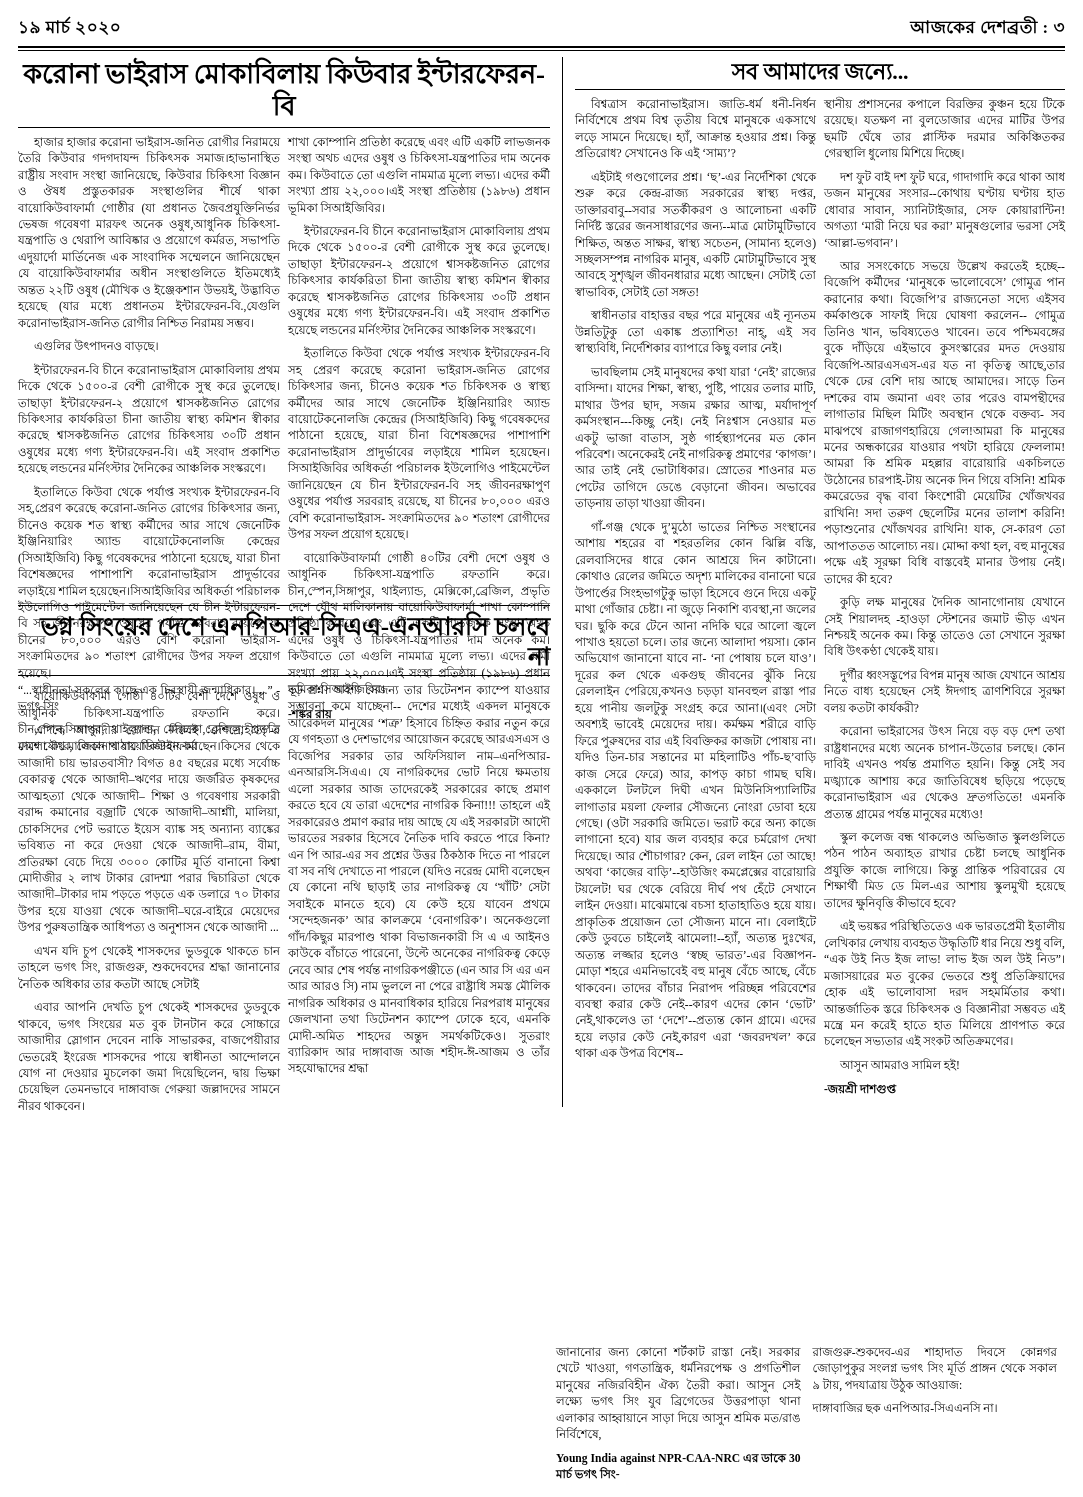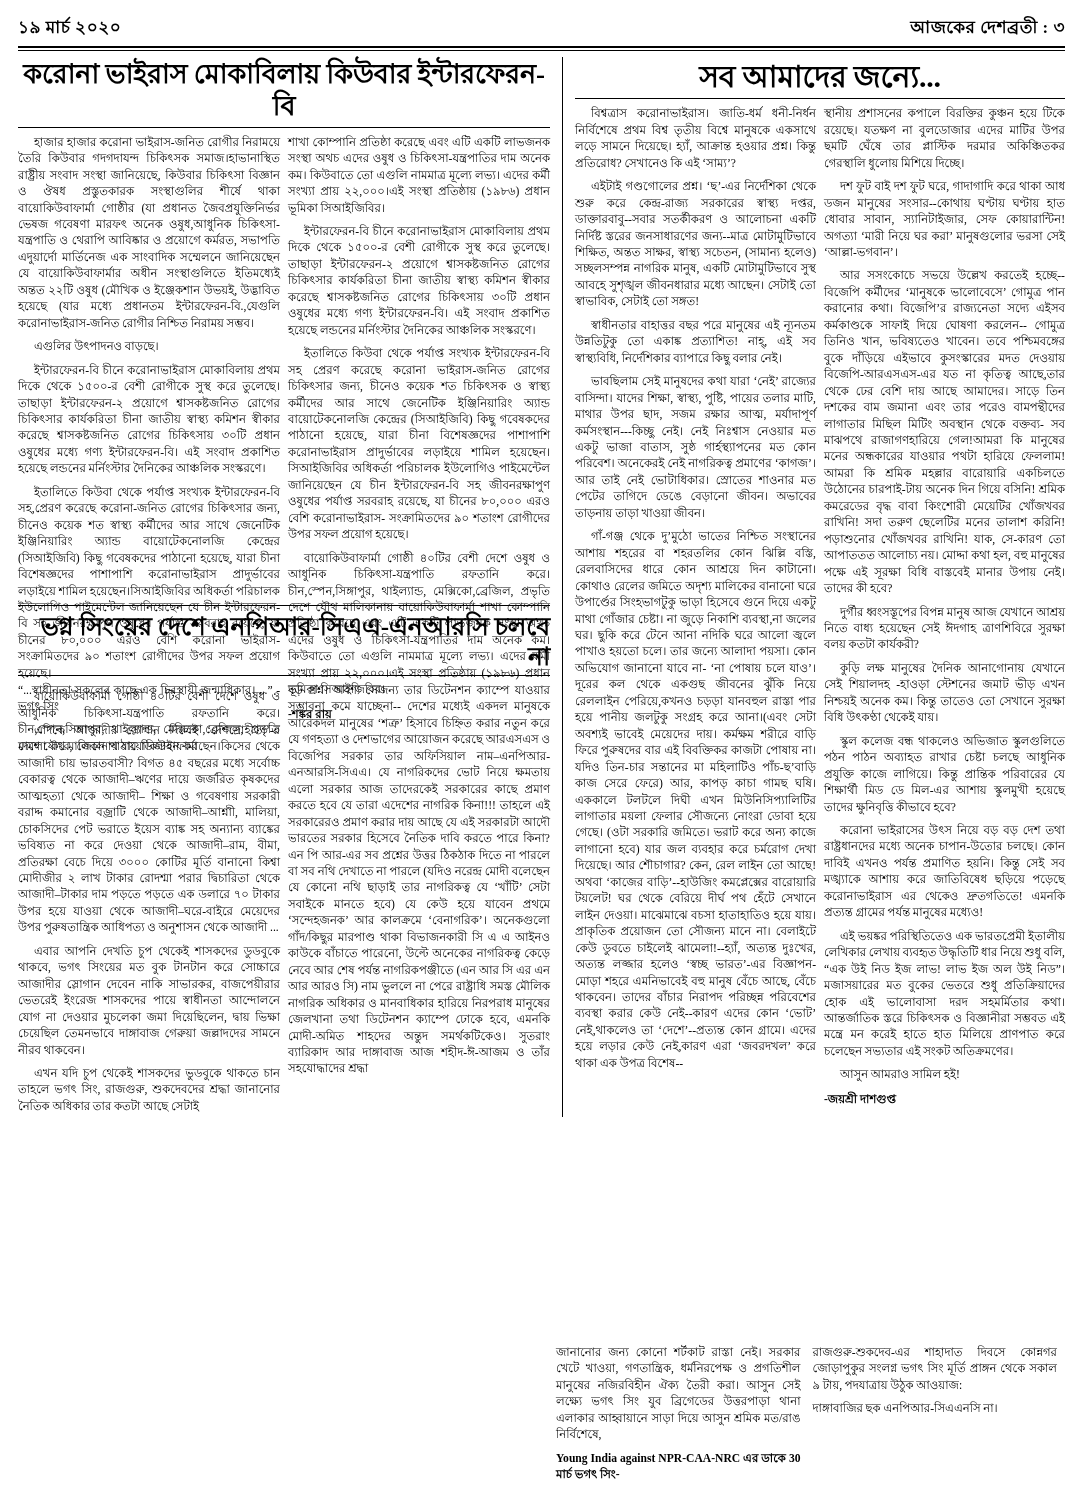--- a/index.html
+++ b/index.html
@@ -68,21 +68,21 @@
   
   .headline {
     font-size: 27px;
     font-weight: bold;
     text-align: center;
     line-height: 1.18;
     margin: 2px 0 4px 0;
     letter-spacing: -0.2px;
   }
   .headline.small { font-size: 25px; text-align: right; }
-  .headline.center-feature { font-size: 30px; }
+  .headline.center-feature { font-size: 22px; }
   .hl-rule {
     border-top: 1.6px solid #000;
     margin: 3px 0 7px 0;
   }
   
   .topzone { display: flex; gap: 10px; }
   .left-pack { width: 532px; flex: none; }
   .right-pack { flex: 1 1 auto; min-width: 0; }
   .sep-vert {
     width: 0;
@@ -142,42 +142,42 @@
           <p class="body indent">বিশ্বত্রাস করোনাভাইরাস। জাতি-ধর্ম ধনী-নির্ধন নির্বিশেষে প্রথম বিশ্ব তৃতীয় বিশ্বে মানুষকে একসাথে লড়ে সামনে দিয়েছে। হ্যাঁ, আক্রান্ত হওয়ার প্রশ্ন। কিন্তু প্রতিরোধ? সেখানেও কি এই ‘সাম্য’?</p>
           <p class="body indent">এইটাই গণ্ডগোলের প্রশ্ন। ‘ছ’-এর নির্দেশিকা থেকে শুরু করে কেন্দ্র-রাজ্য সরকারের স্বাস্থ্য দপ্তর, ডাক্তারবাবু--সবার সতর্কীকরণ ও আলোচনা একটি নির্দিষ্ট স্তরের জনসাধারণের জন্য--মাত্র মোটামুটিভাবে শিক্ষিত, অন্তত সাক্ষর, স্বাস্থ্য সচেতন, (সামান্য হলেও) সচ্ছলসম্পন্ন নাগরিক মানুষ, একটি মোটামুটিভাবে সুস্থ আবহে সুশৃঙ্খল জীবনধারার মধ্যে আছেন। সেটাই তো স্বাভাবিক, সেটাই তো সঙ্গত!</p>
           <p class="body indent">স্বাধীনতার বাহাত্তর বছর পরে মানুষের এই ন্যূনতম উন্নতিটুকু তো একাঙ্ক প্রত্যাশিত! নাহ্, এই সব স্বাস্থ্যবিধি, নির্দেশিকার ব্যাপারে কিছু বলার নেই।</p>
           <p class="body indent">ভাবছিলাম সেই মানুষদের কথা যারা ‘নেই’ রাজ্যের বাসিন্দা। যাদের শিক্ষা, স্বাস্থ্য, পুষ্টি, পায়ের তলার মাটি, মাথার উপর ছাদ, সজম রক্ষার আত্ম, মর্যাদাপূর্ণ কর্মসংস্থান---কিচ্ছু নেই। নেই নিঃশ্বাস নেওয়ার মত একটু ভাজা বাতাস, সুষ্ঠ গার্হস্থ্যাপনের মত কোন পরিবেশ। অনেকেরই নেই নাগরিকত্ব প্রমাণের ‘কাগজ’। আর তাই নেই ভোটাধিকার। স্রোতের শাওনার মত পেটের তাগিদে ডেঙে বেড়ানো জীবন। অভাবের তাড়নায় তাড়া খাওয়া জীবন।</p>
           <p class="body indent">গাঁ-গঞ্জ থেকে দু’মুঠো ভাতের নিশ্চিত সংস্থানের আশায় শহরের বা শহরতলির কোন ঝিল্লি বস্তি, রেলবাসিদের ধারে কোন আশ্রয়ে দিন কাটানো। কোথাও রেলের জমিতে অদৃশ্য মালিকের বানানো ঘরে উপার্ণ্ডের সিংহভাগটুকু ভাড়া হিসেবে গুনে দিয়ে একটু মাথা গোঁজার চেষ্টা। না জুড়ে নিকাশি ব্যবস্থা,না জলের ঘর। ছুকি করে টেনে আনা নদিকি ঘরে আলো জ্বলে পাখাও হয়তো চলে। তার জন্যে আলাদা পয়সা। কোন অভিযোগ জানানো যাবে না- ‘না পোষায় চলে যাও’। দূরের কল থেকে একগুছ জীবনের ঝুঁকি নিয়ে রেললাইন পেরিয়ে,কখনও চড়ড়া যানবহুল রাস্তা পার হয়ে পানীয় জলটুকু সংগ্রহ করে আনা।(এবং সেটা অবশ্যই ভাবেই মেয়েদের দায়। কর্মক্ষম শরীরে বাড়ি ফিরে পুরুষদের বার এই বিবক্তিকর কাজটা পোষায় না। যদিও তিন-চার সন্তানের মা মহিলাটিও পাঁচ-ছ’বাড়ি কাজ সেরে ফেরে) আর, কাপড় কাচা গামছ ঘষি। এককালে টলটলে দিঘী এখন মিউনিসিপ্যালিটির লাগাতার ময়লা ফেলার সৌজন্যে নোংরা ডোবা হয়ে গেছে। (ওটা সরকারি জমিতে। ভরাট করে অন্য কাজে লাগানো হবে) যার জল ব্যবহার করে চর্মরোগ দেখা দিয়েছে। আর শৌচাগার? কেন, রেল লাইন তো আছে! অথবা ‘কাজের বাড়ি’--হাউজিং কমপ্লেক্সের বারোয়ারি টয়লেট! ঘর থেকে বেরিয়ে দীর্ঘ পথ হেঁটে সেখানে লাইন দেওয়া। মাঝেমাঝে বচসা হাতাহাতিও হয়ে যায়। প্রাকৃতিক প্রয়োজন তো সৌজন্য মানে না। বেলাইটে কেউ ডুবতে চাইলেই ঝামেলা!--হ্যাঁ, অত্যন্ত দুঃখের, অত্যন্ত লজ্জার হলেও ‘স্বচ্ছ ভারত’-এর বিজ্ঞাপন-মোড়া শহরে এমনিভাবেই বহু মানুষ বেঁচে আছে, বেঁচে থাকবেন। তাদের বাঁচার নিরাপদ পরিচ্ছন্ন পরিবেশের ব্যবস্থা করার কেউ নেই--কারণ এদের কোন ‘ভোট’ নেই,থাকলেও তা ‘দেশে’--প্রত্যন্ত কোন গ্রামে। এদের হয়ে লড়ার কেউ নেই,কারণ এরা ‘জবরদখল’ করে থাকা এক উপত্র বিশেষ--</p>
         </div>
         <div class="col">
           <p class="body">স্থানীয় প্রশাসনের কপালে বিরক্তির কুঞ্চন হয়ে টিকে রয়েছে। যতক্ষণ না বুলডোজার এদের মাটির উপর ছমটি ঘেঁষে তার প্লাস্টিক দরমার অকিঞ্চিতকর গেরস্থালি ধুলোয় মিশিয়ে দিচ্ছে।</p>
           <p class="body indent">দশ ফুট বাই দশ ফুট ঘরে, গাদাগাদি করে থাকা আধ ডজন মানুষের সংসার--কোথায় ঘণ্টায় ঘণ্টায় হাত ধোবার সাবান, স্যানিটাইজার, সেফ কোয়ারান্টিন! অগত্যা ‘মারী নিয়ে ঘর করা’ মানুষগুলোর ভরসা সেই ‘আল্লা-ভগবান’।</p>
           <p class="body indent">আর সসংকোচে সভয়ে উল্লেখ করতেই হচ্ছে--বিজেপি কর্মীদের ‘মানুষকে ভালোবেসে’ গোমুত্র পান করানোর কথা। বিজেপি’র রাজ্যনেতা সদ্যে এইসব কর্মকাণ্ডকে সাফাই দিয়ে ঘোষণা করলেন-- গোমুত্র তিনিও খান, ভবিষ্যতেও খাবেন। তবে পশ্চিমবঙ্গের বুকে দাঁড়িয়ে এইভাবে কুসংস্কারের মদত দেওয়ায় বিজেপি-আরএসএস-এর যত না কৃতিত্ব আছে,তার থেকে ঢের বেশি দায় আছে আমাদের। সাড়ে তিন দশকের বাম জমানা এবং তার পরেও বামপন্থীদের লাগাতার মিছিল মিটিং অবস্থান থেকে বক্তব্য- সব মাঝপথে রাজাগণহারিয়ে গেল!আমরা কি মানুষের মনের অন্ধকারের যাওয়ার পথটা হারিয়ে ফেললাম! আমরা কি শ্রমিক মহল্লার বারোয়ারি একচিলতে উঠোনের চারপাই-টায় অনেক দিন গিয়ে বসিনি! শ্রমিক কমরেডের বৃদ্ধ বাবা কিংশোরী মেয়েটির খোঁজখবর রাখিনি! সদা তরুণ ছেলেটির মনের তালাশ করিনি! পড়াশুনোর খোঁজখবর রাখিনি! যাক, সে-কারণ তো আপাততত আলোচ্য নয়। মোদ্দা কথা হল, বহু মানুষের পক্ষে এই সূরক্ষা বিধি বাস্তবেই মানার উপায় নেই। তাদের কী হবে?</p>
+          <p class="body indent">কুড়ি লক্ষ মানুষের দৈনিক আনাগোনায় যেখানে সেই শিয়ালদহ -হাওড়া স্টেশনের জমাট ভীড় এখন নিশ্চয়ই অনেক কম। কিন্তু তাতেও তো সেখানে সুরক্ষা বিধি উৎকণ্ঠা থেকেই যায়।</p>
           <p class="body indent">দুর্গীর ধ্বংসস্তূপের বিপন্ন মানুষ আজ যেখানে আশ্রয় নিতে বাধ্য হয়েছেন সেই ঈদগাহ ত্রাণশিবিরে সুরক্ষা বলয় কতটা কার্যকরী?</p>
-          <p class="body indent">কুড়ি লক্ষ মানুষের দৈনিক আনাগোনায় যেখানে সেই শিয়ালদহ -হাওড়া স্টেশনের জমাট ভীড় এখন নিশ্চয়ই অনেক কম। কিন্তু তাতেও তো সেখানে সুরক্ষা বিধি উৎকণ্ঠা থেকেই যায়।</p>
+          <p class="body indent">করোনা ভাইরাসের উৎস নিয়ে বড় বড় দেশ তথা রাষ্ট্রধানদের মধ্যে অনেক চাপান-উতোর চলছে। কোন দাবিই এখনও পর্যন্ত প্রমাণিত হয়নি। কিন্তু সেই সব মঙ্খ্যাকে আশায় করে জাতিবিষেধ ছড়িয়ে পড়েছে করোনাভাইরাস এর থেকেও দ্রুতগতিতে! এমনকি প্রত্যন্ত গ্রামের পর্যন্ত মানুষের মধ্যেও!</p>
           <p class="body indent">স্কুল কলেজ বন্ধ থাকলেও অভিজাত স্কুলগুলিতে পঠন পাঠন অব্যাহত রাখার চেষ্টা চলছে আধুনিক প্রযুক্তি কাজে লাগিয়ে। কিন্তু প্রান্তিক পরিবারের যে শিক্ষার্থী মিড ডে মিল-এর আশায় স্কুলমুখী হয়েছে তাদের ক্ষুনিবৃত্তি কীভাবে হবে?</p>
-          <p class="body indent">করোনা ভাইরাসের উৎস নিয়ে বড় বড় দেশ তথা রাষ্ট্রধানদের মধ্যে অনেক চাপান-উতোর চলছে। কোন দাবিই এখনও পর্যন্ত প্রমাণিত হয়নি। কিন্তু সেই সব মঙ্খ্যাকে আশায় করে জাতিবিষেধ ছড়িয়ে পড়েছে করোনাভাইরাস এর থেকেও দ্রুতগতিতে! এমনকি প্রত্যন্ত গ্রামের পর্যন্ত মানুষের মধ্যেও!</p>
           <p class="body indent">এই ভয়ঙ্কর পরিস্থিতিতেও এক ভারতপ্রেমী ইতালীয় লেখিকার লেখায় ব্যবহৃত উদ্ধৃতিটি ধার নিয়ে শুধু বলি, “এক উই নিড ইজ লাভ! লাভ ইজ অল উই নিড”। মজাসয়ারের মত বুকের ভেতরে শুধু প্রতিক্রিয়াদের হোক এই ভালোবাসা দরদ সহমর্মিতার কথা। আন্তর্জাতিক স্তরে চিকিৎসক ও বিজ্ঞানীরা সম্ভবত এই মন্ত্রে মন করেই হাতে হাত মিলিয়ে প্রাণপাত করে চলেছেন সভ্যতার এই সংকট অতিক্রমণের।</p>
           <p class="body indent">আসুন আমরাও সামিল হই!</p>
           <p class="sign">-জয়শ্রী দাশগুপ্ত</p>
         </div>
       </div>
     </div>
   </div>
 
   <div class="lower-left" style="position:absolute; left:18px; top:595px; width:532px;">
     <div class="big-rule"></div>
     <div class="headline small">ভগ্ন সিংয়ের দেশে এনপিআর-সিএএ-এনআরসি চলবে না</div>
     <div class="hl-rule"></div>
     <div class="cols">
       <div class="col">
         <p class="body">“...স্বাধীনতা সকলের কাছে এক চিরস্থায়ী জন্মাধিকার। ...” - ভগৎ সিং</p>
         <p class="body indent">এদিকে আজাদীর স্লোগান দিলেই ‘দেশদ্রোহীতা’-র মামলা করে, জেলে পাঠায় ডিজাইন করছেন।কিসের থেকে আজাদী চায় ভারতবাসী? বিগত ৪৫ বছরের মধ্যে সর্বোচ্চ বেকারত্ব থেকে আজাদী–ঋণের দায়ে জর্জরিত কৃষকদের আত্মহত্যা থেকে আজাদী– শিক্ষা ও গবেষণায় সরকারী বরাদ্দ কমানোর বজ্রাটি থেকে আজাদী–আশ্নাী, মালিয়া, চোকসিদের পেট ভরাতে ইয়েস ব্যাঙ্ক সহ অন্যান্য ব্যাঙ্কের ভবিষ্যত না করে দেওয়া থেকে আজাদী–রাম, বীমা, প্রতিরক্ষা বেচে দিয়ে ৩০০০ কোটির মূর্তি বানানো কিশ্বা মোদীজীর ২ লাখ টাকার রোদশ্মা পরার দ্বিচারিতা থেকে আজাদী–টাকার দাম পড়তে পড়তে এক ডলারে ৭০ টাকার উপর হয়ে যাওয়া থেকে আজাদী–ঘরে-বাইরে মেয়েদের উপর পুরুষতান্ত্রিক আধিপত্য ও অনুশাসন থেকে আজাদী ...</p>
+        <p class="body indent">এখন যদি চুপ থেকেই শাসকদের ভুডবুকে থাকতে চান তাহলে ভগৎ সিং, রাজগুরু, শুকদেবদের শ্রদ্ধা জানানোর নৈতিক অধিকার তার কতটা আছে সেটাই</p>
         <p class="body indent">এবার আপনি দেখতি চুপ থেকেই শাসকদের ডুডবুকে থাকবে, ভগৎ সিংয়ের মত বুক টানটান করে সোচ্চারে আজাদীর স্লোগান দেবেন নাকি সাভারকর, বাজপেয়ীরার ভেতরেই ইংরেজ শাসকদের পায়ে স্বাধীনতা আন্দোলনে যোগ না দেওয়ার মুচলেকা জমা দিয়েছিলেন, দ্বায় ভিক্ষা চেয়েছিল তেমনভাবে দাঙ্গাবাজ গেরুয়া জল্লাদদের সামনে নীরব থাকবেন।</p>
-        <p class="body indent">এখন যদি চুপ থেকেই শাসকদের ভুডবুকে থাকতে চান তাহলে ভগৎ সিং, রাজগুরু, শুকদেবদের শ্রদ্ধা জানানোর নৈতিক অধিকার তার কতটা আছে সেটাই</p>
       </div>
       <div class="col">
         <p class="body">বড় প্রশ্ন। অবশ্য সেজন্য তার ডিটেনশন ক্যাম্পে যাওয়ার সম্ভাবনা কমে যাচ্ছেনা-- দেশের মধ্যেই একদল মানুষকে আরেকদল মানুষের ‘শত্রু’ হিসাবে চিহ্নিত করার নতুন করে যে গণহত্যা ও দেশভাগের আয়োজন করেছে আরএসএস ও বিজেপির সরকার তার অফিসিয়াল নাম–এনপিআর-এনআরসি-সিএএ। যে নাগরিকদের ভোট নিয়ে ক্ষমতায় এলো সরকার আজ তাদেরকেই সরকারের কাছে প্রমাণ করতে হবে যে তারা এদেশের নাগরিক কিনা!!! তাহলে এই সরকারেরও প্রমাণ করার দায় আছে যে এই সরকারটা আদৌ ভারতের সরকার হিসেবে নৈতিক দাবি করতে পারে কিনা? এন পি আর-এর সব প্রশ্নের উত্তর ঠিকঠাক দিতে না পারলে বা সব নথি দেখাতে না পারলে (যদিও নরেন্দ্র মোদী বলেছেন যে কোনো নথি ছাড়াই তার নাগরিকত্ব যে ‘খাঁটি’ সেটা সবাইকে মানতে হবে) যে কেউ হয়ে যাবেন প্রথমে ‘সন্দেহজনক’ আর কালক্রমে ‘বেনাগরিক’। অনেকগুলো গাঁদ/কিছুর মারপাণ্ড থাকা বিভাজনকারী সি এ এ আইনও কাউকে বাঁচাতে পারেনো, উল্টে অনেকের নাগরিকত্ব কেড়ে নেবে আর শেষ পর্যন্ত নাগরিকপঞ্জীতে (এন আর সি এর এন আর আরও সি) নাম ভুললে না পেরে রাষ্ট্রাধি সমস্ত মৌলিক নাগরিক অধিকার ও মানবাধিকার হারিয়ে নিরপরাধ মানুষের জেলখানা তথা ডিটেনশন ক্যাম্পে ঢোকে হবে, এমনকি মোদী-অমিত শাহদের অন্তুদ সমর্থকটিকেও। সুতরাং ব্যারিকাদ আর দাঙ্গাবাজ আজ শহীদ-ঈ-আজম ও তাঁর সহযোদ্ধাদের শ্রদ্ধা</p>
       </div>
     </div>
   </div>
 
   <div style="position:absolute; left:556px; top:1345px; right:26px;">
     <div class="tail-cols">
       <div class="col">

